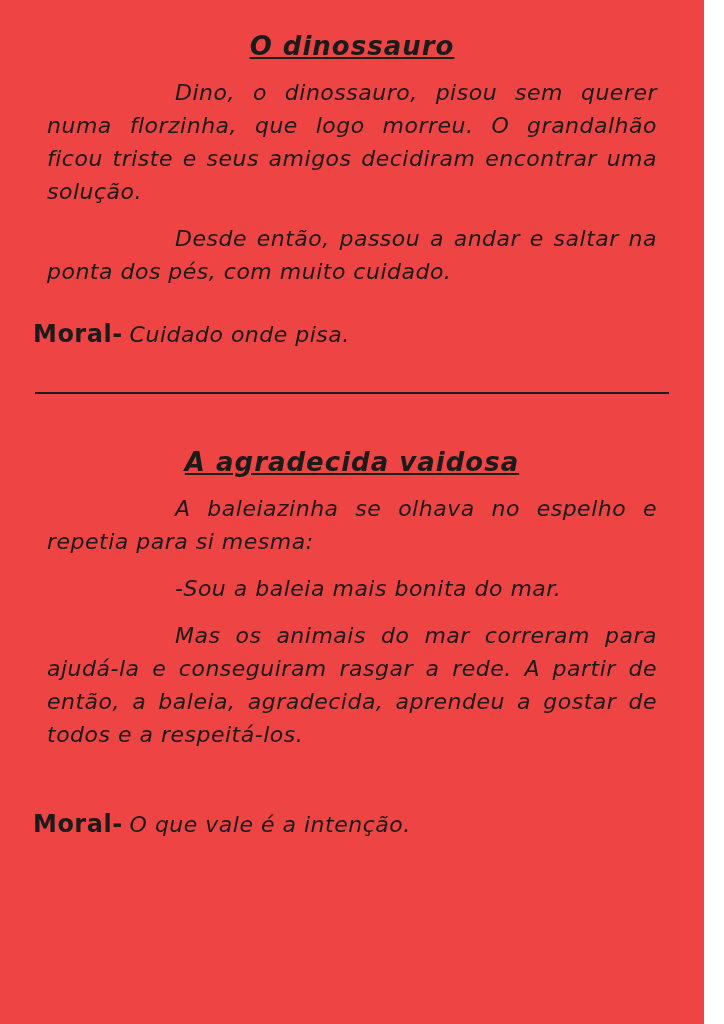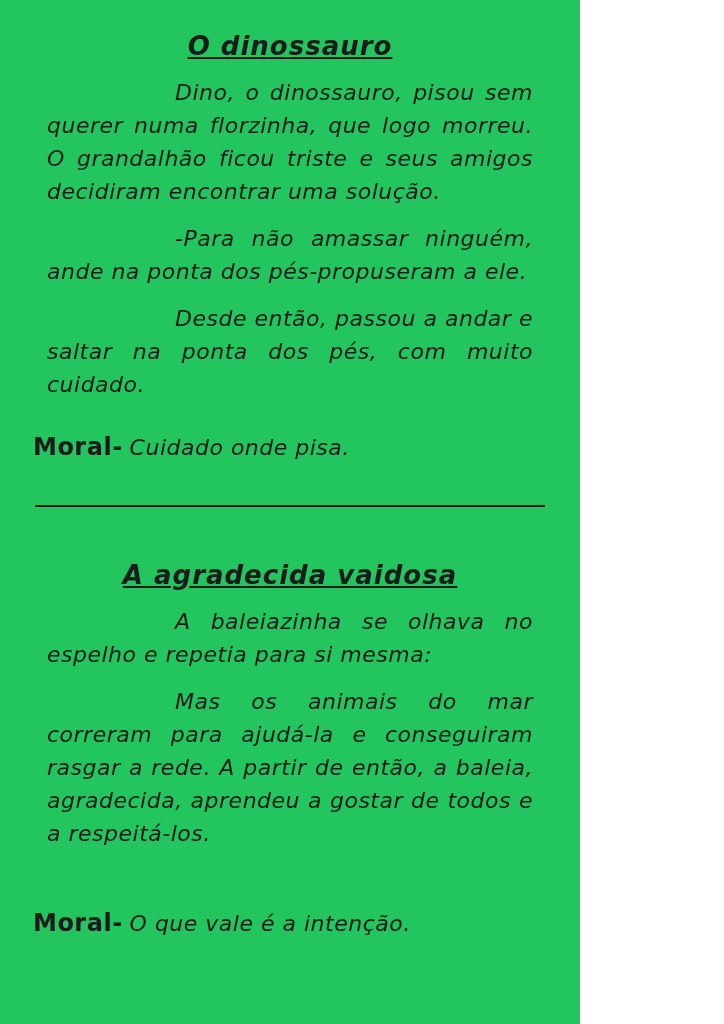--- a/index.html
+++ b/index.html
@@ -2,23 +2,23 @@
 <html><head>
 <meta charset="utf-8">
 <style>
   html, body {
     margin: 0;
     padding: 0;
     background: #ffffff;
   }
   .page {
     position: relative;
-    width: 580px;
+    width: 704px;
     height: 1024px;
-    background: #22c55e;
+    background: #ef4444;
     color: #1b1b1b;
     box-sizing: border-box;
     padding: 30px 33px 0 33px;
     font-family: cursive, "DejaVu Sans", sans-serif;
     overflow: hidden;
   }
   .story-title {
     text-align: center;
     font-weight: bold;
     font-style: italic;
@@ -66,35 +66,35 @@
 </style>
 </head>
 <body>
 
 <div class="page">
 
   <section class="story story-1">
     <h1 class="story-title">O dinossauro</h1>
     <div class="story-body">
       <p>Dino, o dinossauro, pisou sem querer numa florzinha, que logo morreu. O grandalhão ficou triste e seus amigos decidiram encontrar uma solução.</p>
-      <p>-Para não amassar ninguém, ande na ponta dos pés-propuseram a ele.</p>
       <p>Desde então, passou a andar e saltar na ponta dos pés, com muito cuidado.</p>
     </div>
     <div class="moral-line">
       <span class="moral-label">Moral-</span>
       <span class="moral-text">Cuidado onde pisa.</span>
     </div>
   </section>
 
   <hr class="divider">
 
   <section class="story story-2">
     <h1 class="story-title">A agradecida vaidosa</h1>
     <div class="story-body">
       <p>A baleiazinha se olhava no espelho e repetia para si mesma:</p>
+      <p>-Sou a baleia mais bonita do mar.</p>
       <p>Mas os animais do mar correram para ajudá-la e conseguiram rasgar a rede. A partir de então, a baleia, agradecida, aprendeu a gostar de todos e a respeitá-los.</p>
     </div>
     <div class="moral-line moral-2">
       <span class="moral-label">Moral-</span>
       <span class="moral-text">O que vale é a intenção.</span>
     </div>
   </section>
 
 </div>
 

